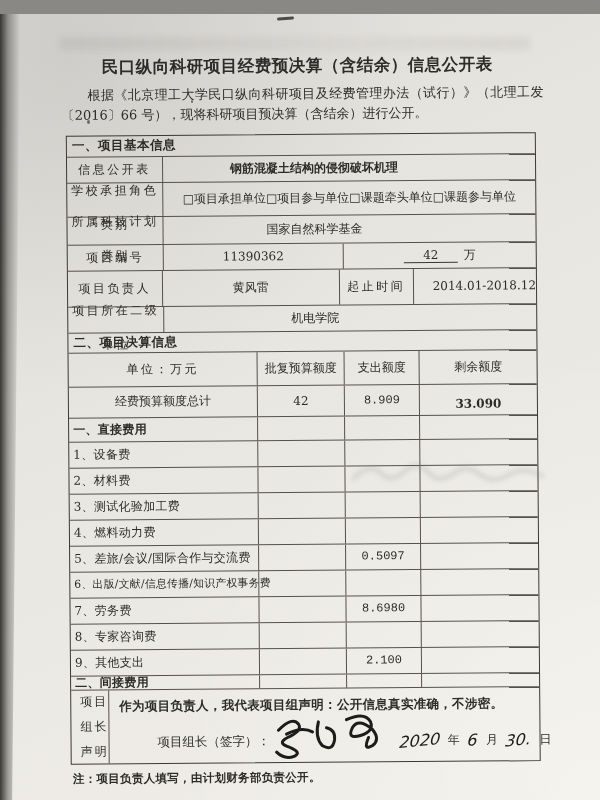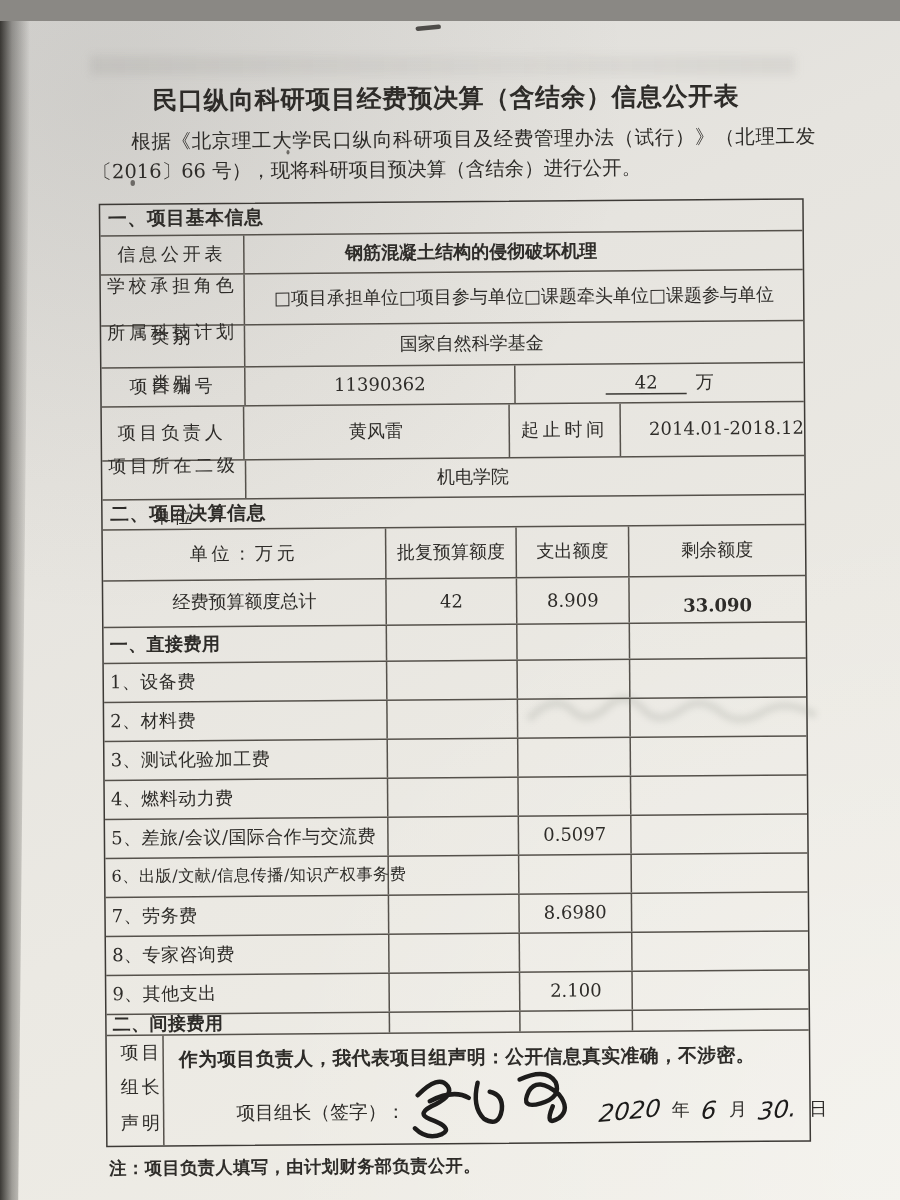--- a/index.html
+++ b/index.html
@@ -58,39 +58,39 @@
     overflow:visible;white-space:nowrap;
   }
   .cell:first-child{border-left:none;}
   .r-sec{height:20px;align-items:center;font-weight:700;font-size:12.5px;padding-left:5px;letter-spacing:0.5px;}
   .w95{width:95px;}
   .w180{width:180px;}
   .w75{width:75px;}
   .flex1{flex:1;}
   .wB1{width:188px;}
   .wB2{width:87px;}
-  .wB3{width:75px;}
+  .wB3{width:75px;font-family:Liberation Mono, monospace;}
   .lbl{letter-spacing:2.5px;}
   .col{flex-direction:column;}
   .l2{display:block;position:relative;line-height:10px;margin-bottom:-13px;letter-spacing:2px;margin-top:20px;}
   .h26{height:26px;}
   .h28{height:28px;}
   .h31{height:31px;}
   .h34{height:34px;}
   .h36{height:36px;}
   .h24{height:24px;}
   .h14{height:14px;}
   .h74{height:74px;}
   .bold{font-weight:700;}
   .shift-left{padding-right:70px;}
   .left{justify-content:flex-start;padding-left:19px;}
   .c-name{justify-content:flex-start;padding-left:4px;letter-spacing:0.3px;}
   .uline{display:inline-block;min-width:46px;text-align:center;border-bottom:1px solid #3a3834;padding:0 4px;margin-right:6px;}
   .low{align-items:flex-end;padding-bottom:4px;font-weight:bold;}
-  .decl-label{align-items:flex-start;justify-content:flex-start;padding-left:9px;line-height:1.95;font-size:12px;letter-spacing:2px;}
+  .decl-label{align-items:flex-start;justify-content:space-between;padding-left:9px;line-height:1.95;font-size:12px;letter-spacing:2px;}
   .decl-content{flex-direction:column;align-items:stretch;justify-content:flex-start;}
   .statement{margin:8px 0 0 10px;font-weight:700;font-size:12.5px;letter-spacing:0.3px;}
   .sign-line{display:flex;align-items:center;margin:10px 0 0 48px;}
   .sign-label{font-weight:400;font-size:12.5px;}
   .signature{margin:-16px 4px 0 2px;}
   .hand{
     font-family:"DejaVu Sans","Liberation Sans",sans-serif;
     font-style:italic;font-size:16px;color:#1c1b1a;
     transform:skewX(-10deg) rotate(-5deg);margin:0 5px;
   }

